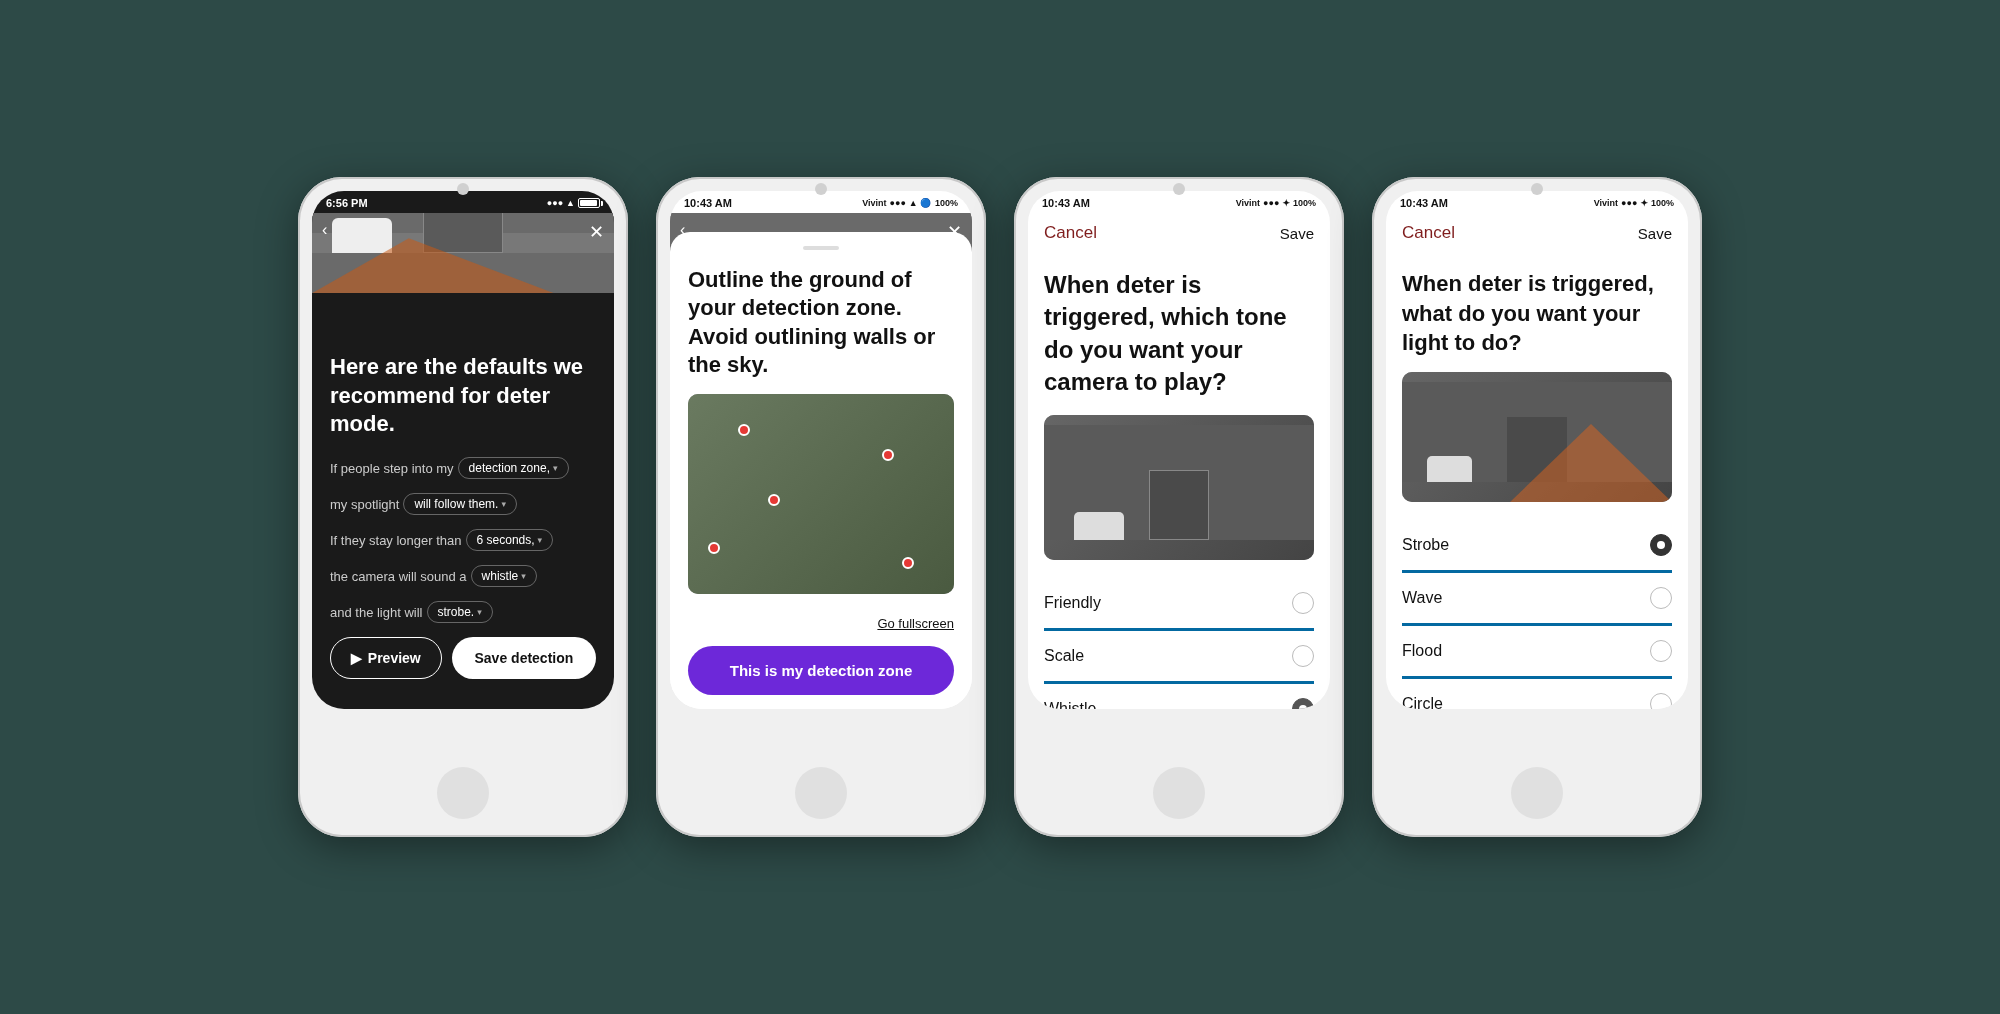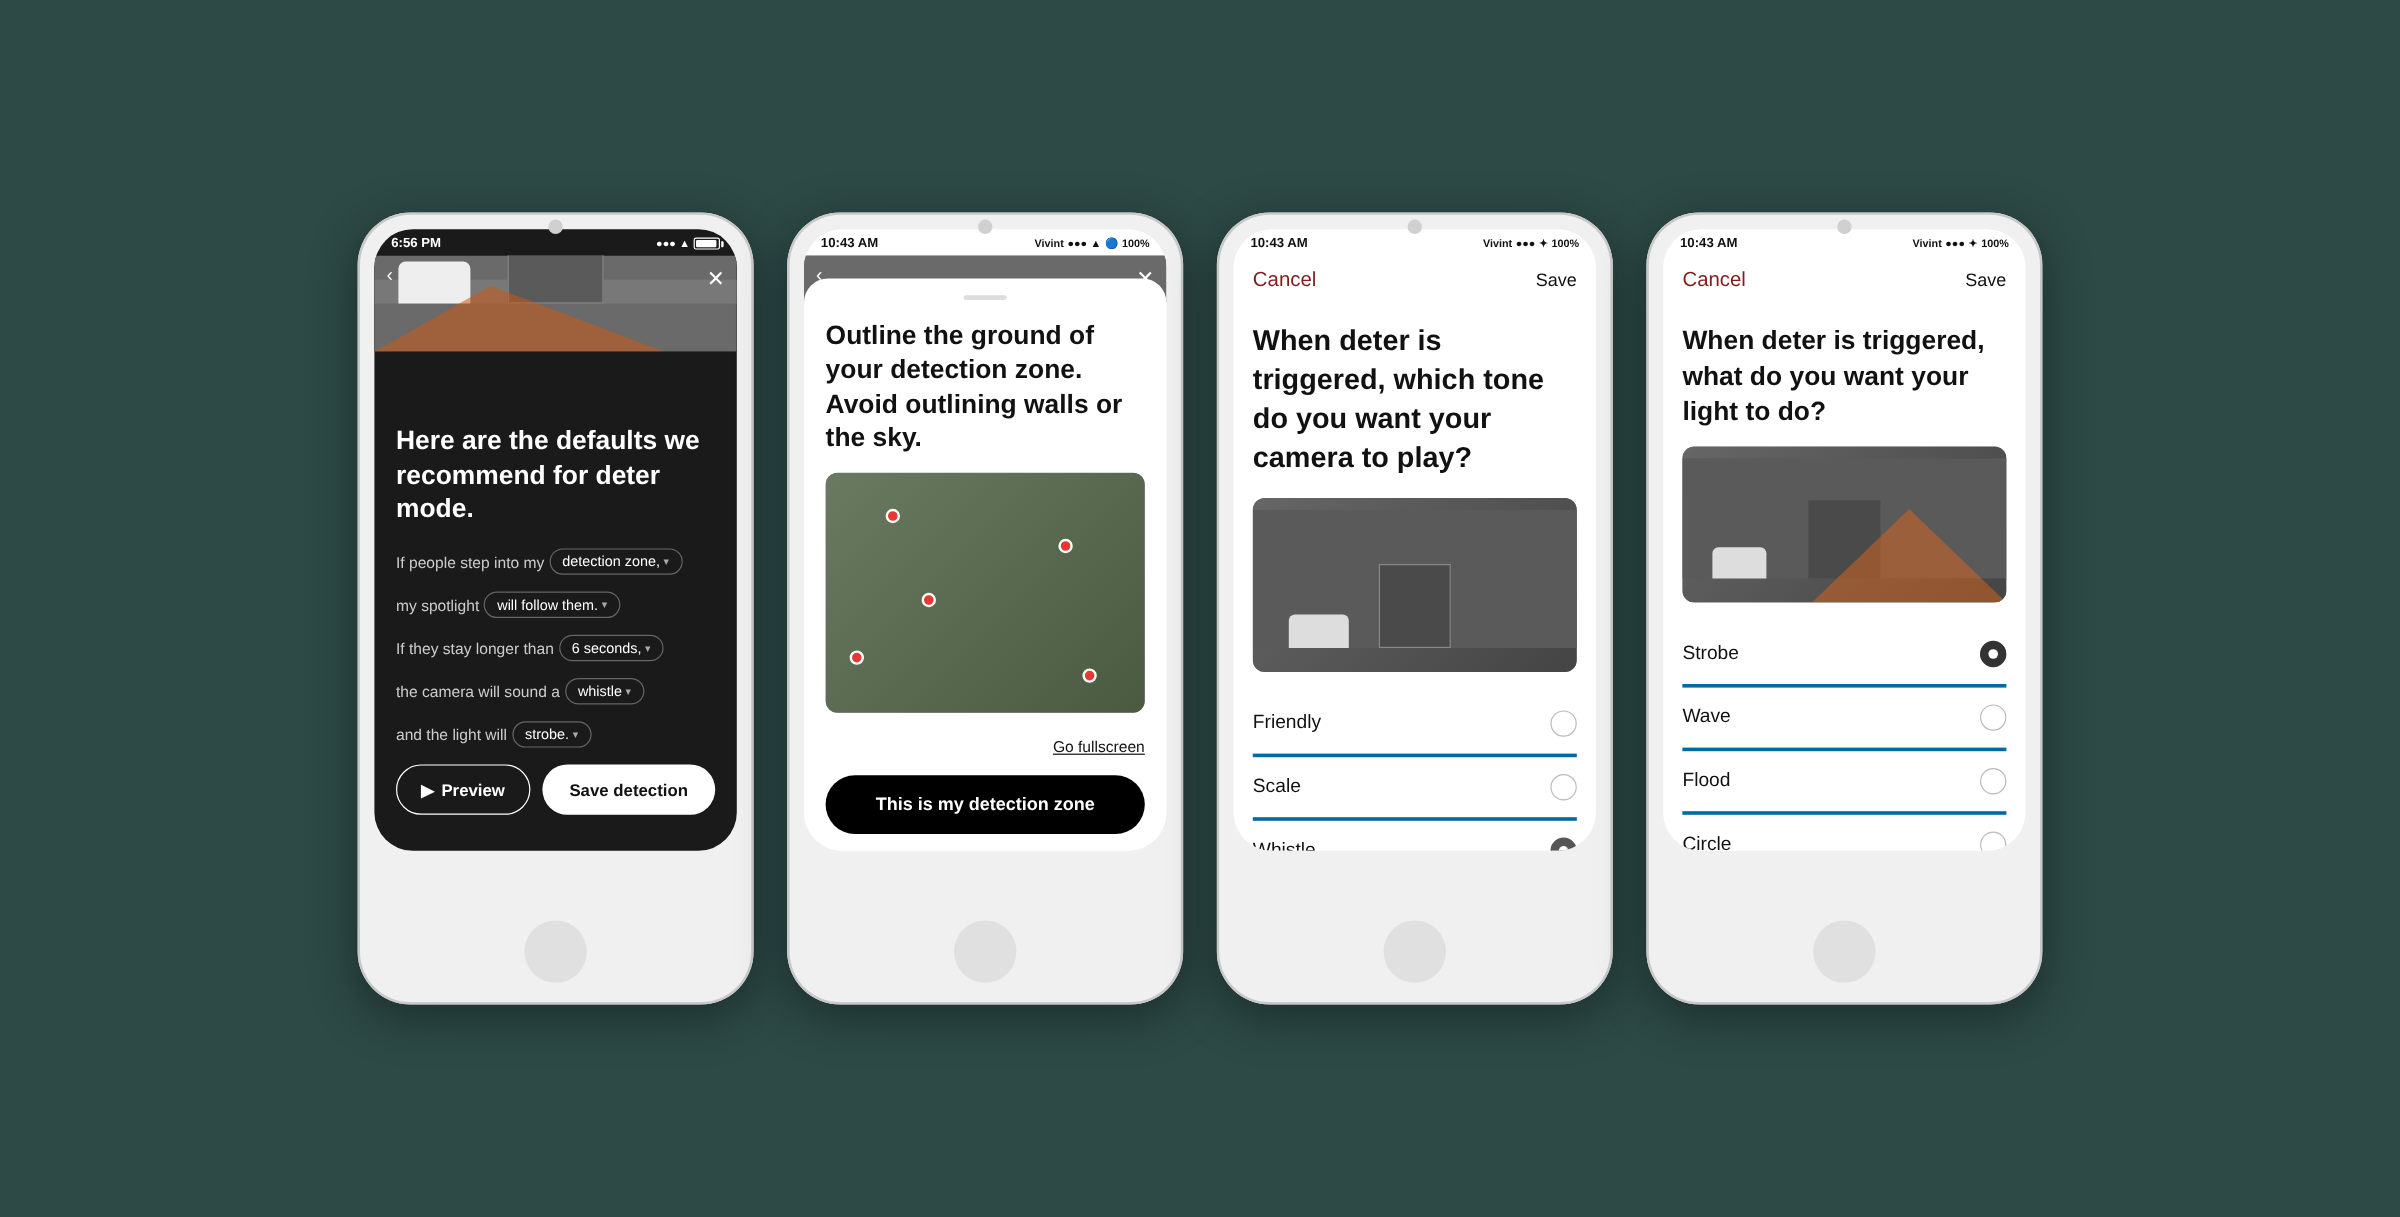--- a/index.html
+++ b/index.html
@@ -150,21 +150,21 @@
     }
     .red-dot {
       width: 12px; height: 12px; background: #e53935; border-radius: 50%;
       border: 2px solid #fff; position: absolute;
     }
     .go-fullscreen {
       text-align: right; margin-top: 20px; margin-bottom: 14px;
     }
     .go-fullscreen a { color: #111; font-size: 13px; text-decoration: underline; cursor: pointer; }
     .btn-detection-zone {
-      background: #000000; color: #fff; border: none; border-radius: 28px;
+      background: #6d28d9; color: #fff; border: none; border-radius: 28px;
       padding: 16px; font-size: 15px; font-weight: 600; cursor: pointer;
       width: 100%; margin-top: auto;
     }
 
     
     .phone3 .phone-inner { background: #fff; }
     .top-nav {
       display: flex; justify-content: space-between; align-items: center;
       padding: 10px 16px; border-bottom: none;
     }

